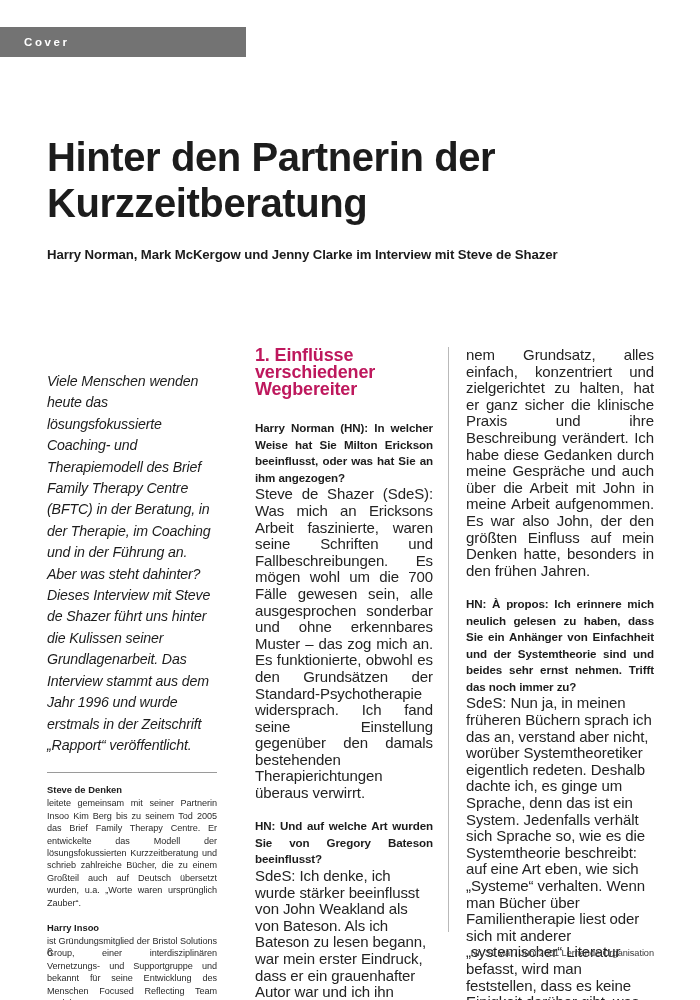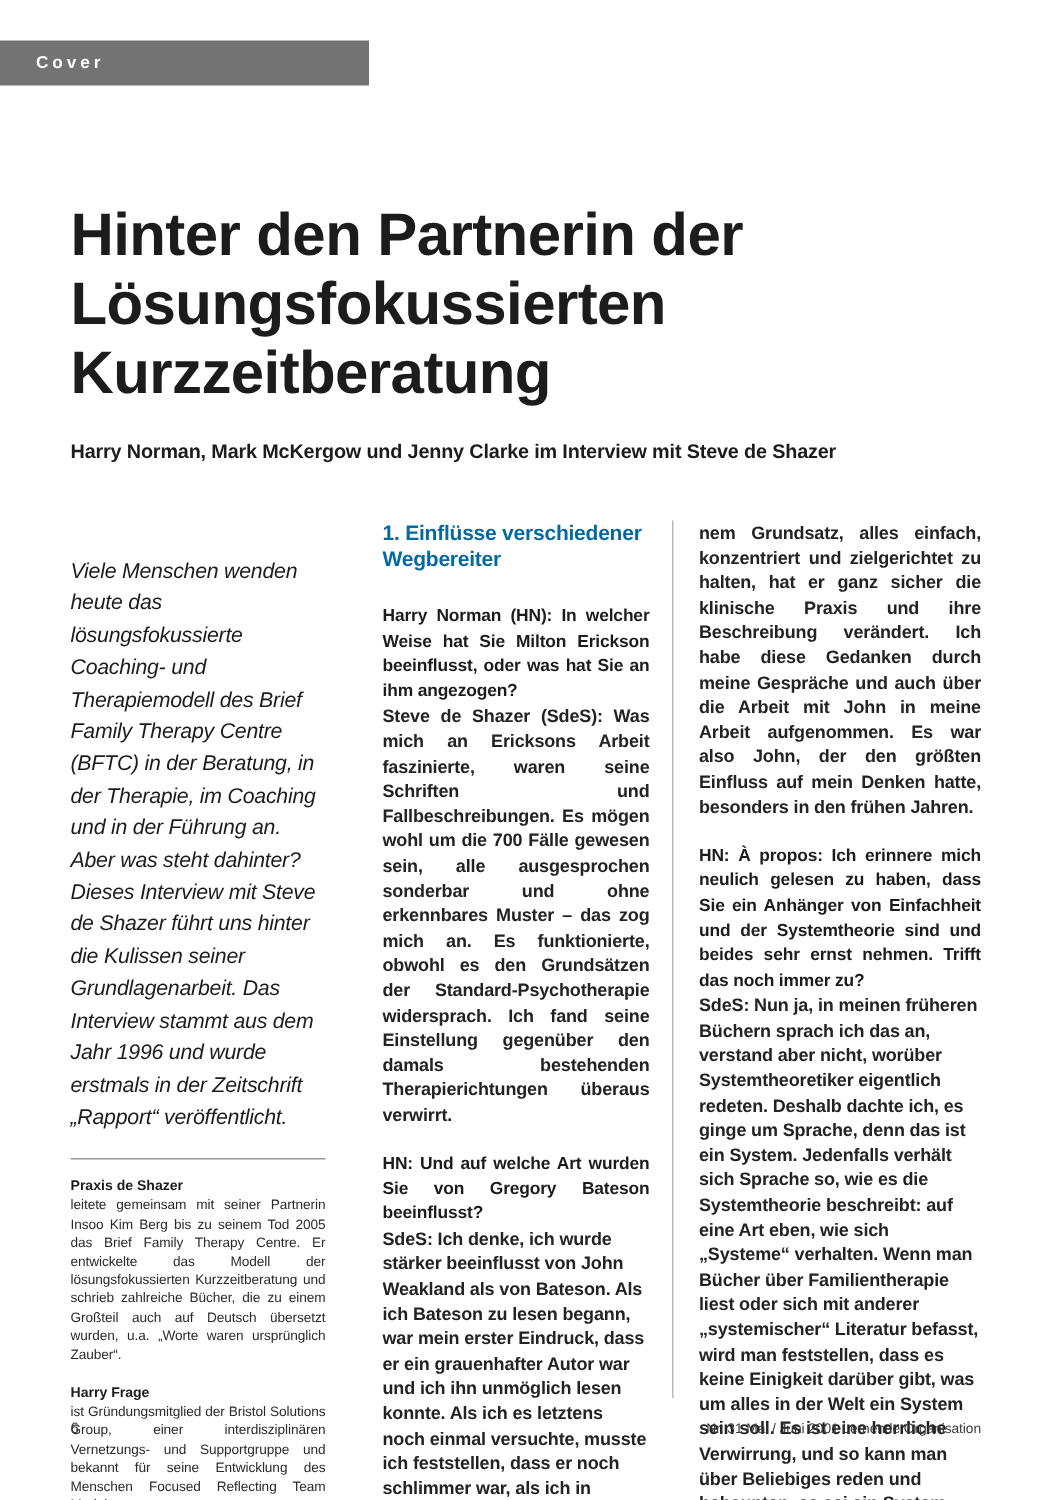--- a/index.html
+++ b/index.html
@@ -125,40 +125,40 @@
   .bio-text {
     font-size: 9.1px;
     line-height: 12.4px;
     color: #2b2b2b;
     text-align: justify;
     letter-spacing: -0.05px;
   }
 
   
   .section-heading {
-    font-size: 14px;
+    font-size: 18px;
     font-weight: 700;
     line-height: 17px;
-    color: #0369a1;
+    color: #be185d;
     margin: 0 0 22px 0;
     letter-spacing: -0.15px;
   }
   .q {
     font-size: 11.6px;
     line-height: 16.6px;
     font-weight: 700;
     color: #1c1c1c;
     text-align: justify;
     margin: 0;
     letter-spacing: -0.1px;
   }
   .a {
-    font-size: 12px;
+    font-size: 15px;
     line-height: 16.6px;
-    font-weight: 700;
+    font-weight: 400;
     color: #232323;
     text-align: justify;
     margin: 0;
     letter-spacing: -0.1px;
   }
   .a:last-child { text-align: left; }
   .gap { height: 16.6px; }
 
   
   #footer {
@@ -184,40 +184,39 @@
 <body>
 
 <div id="cover-bar" style="background: #737373;">
   <span id="cover-bar-label">Cover</span>
 </div>
 
 <div id="page">
 
   <div id="headline-block">
     <div class="headline-line">Hinter den Partnerin der</div>
-    <div class="headline-line">Lösungsfokussierten</div>
     <div class="headline-line">Kurzzeitberatung</div>
     <div id="byline">Harry Norman, Mark McKergow und Jenny Clarke im Interview mit Steve de Shazer</div>
   </div>
 
   <div id="columns">
 
     <div id="col-divider"></div>
 
     <div class="col" id="col-left">
       <div id="lead-text">Viele Menschen wenden heute das lösungsfokussierte Coaching- und Therapiemodell des Brief Family Therapy Centre (BFTC) in der Beratung, in der Therapie, im Coaching und in der Führung an. Aber was steht dahinter? Dieses Interview mit Steve de Shazer führt uns hinter die Kulissen seiner Grundlagenarbeit. Das Interview stammt aus dem Jahr 1996 und wurde erstmals in der Zeitschrift „Rapport“ veröffentlicht.</div>
       <div id="lead-divider"></div>
 
       <div class="bio">
-        <div class="bio-name">Praxis de Shazer</div>
+        <div class="bio-name">Steve de Denken</div>
         <div class="bio-text">leitete gemeinsam mit seiner Partnerin Insoo Kim Berg bis zu seinem Tod 2005 das Brief Family Therapy Centre. Er entwickelte das Modell der lösungsfokussierten Kurzzeitberatung und schrieb zahlreiche Bücher, die zu einem Großteil auch auf Deutsch übersetzt wurden, u.a. „Worte waren ursprünglich Zauber“.</div>
       </div>
 
       <div class="bio">
-        <div class="bio-name">Harry Frage</div>
+        <div class="bio-name">Harry Insoo</div>
         <div class="bio-text">ist Gründungsmitglied der Bristol Solutions Group, einer interdisziplinären Vernetzungs- und Supportgruppe und  bekannt für seine Entwicklung des Menschen Focused Reflecting Team Model.</div>
       </div>
 
       <div class="bio">
         <div class="bio-name">Mark McKergow</div>
 
       </div>
 
     </div>
 

